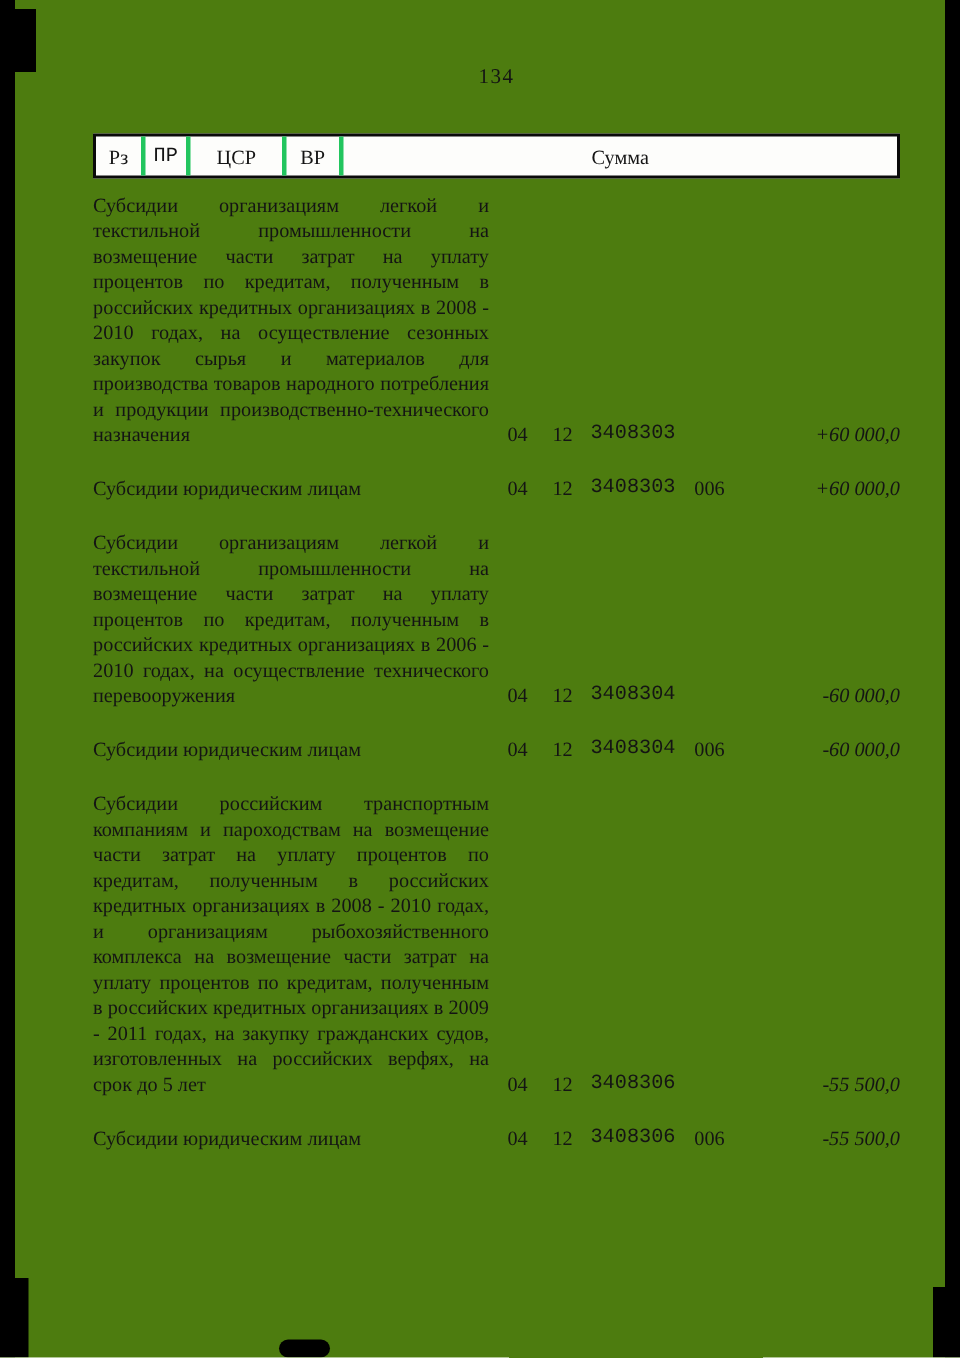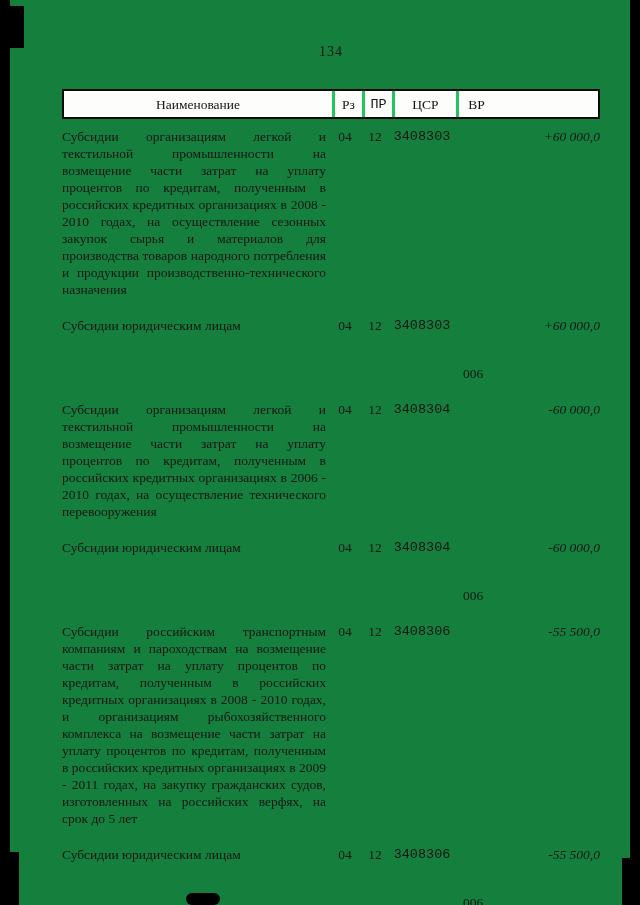--- a/index.html
+++ b/index.html
@@ -1,21 +1,21 @@
 <!DOCTYPE html>
 <html><head>
 <meta charset="utf-8">
 <style>
   * { margin: 0; padding: 0; box-sizing: border-box; }
   html, body { background: #ffffff; }
   .page {
     position: relative;
     width: 640px;
     height: 905px;
-    background: #15803d;
+    background: #4d7c0f;
     font-family: "Liberation Serif", serif;
     color: #141414;
     overflow: hidden;
   }
   .artifact { position: absolute; background: #000; }
   .artifact-left-bar   { left: 0;   top: 0;    width: 10px; height: 905px; }
   .artifact-topleft    { left: 0;   top: 6px;  width: 24px; height: 42px; }
   .artifact-botleft    { left: 0;   top: 852px;width: 19px; height: 53px; }
   .artifact-right-bar  { left: 630px; top: 0;  width: 10px; height: 905px; }
   .artifact-botright   { left: 622px; top: 858px; width: 18px; height: 47px; }
@@ -48,54 +48,54 @@
   .col-name { width: 268px; }
   .col-rz   { width: 30px; }
   .col-pr   { width: 30px; font-family: Liberation Mono, monospace; }
   .col-csr  { width: 64px; }
   .col-vr   { width: 38px; font-family: Liberation Serif, serif; }
   .col-sum  { flex: 1; }
 
   .tbody { margin-top: 9px; }
   .trow {
     display: flex;
-    align-items: flex-start;
+    align-items: flex-end;
     margin-bottom: 19px;
     font-size: 13.5px;
     line-height: 17px;
   }
   .c-name { width: 268px; text-align: justify; padding-right: 4px; }
   .c-rz   { width: 30px;  text-align: center; }
   .c-pr   { width: 30px;  text-align: center; }
   .c-csr  { width: 64px;  text-align: center; font-family: Liberation Mono, monospace; }
-  .c-vr   { width: 38px;  text-align: center; margin-top: 48px; }
+  .c-vr   { width: 38px;  text-align: center; }
   .c-sum  { flex: 1;      text-align: right; font-style: italic; }
 </style>
 </head>
 <body>
 
 <div class="page">
 
   <div class="artifact artifact-left-bar"></div>
   <div class="artifact artifact-topleft"></div>
   <div class="artifact artifact-botleft"></div>
   <div class="artifact artifact-right-bar"></div>
   <div class="artifact artifact-botright"></div>
   <div class="artifact artifact-bottom-blob"></div>
 
   <div class="content">
 
     <div class="pageno">134</div>
 
     <div class="thead">
-      <div class="hcell col-name">Наименование</div>
       <div class="hcell col-rz">Рз</div>
       <div class="hcell col-pr">ПР</div>
       <div class="hcell col-csr">ЦСР</div>
       <div class="hcell col-vr">ВР</div>
+      <div class="hcell col-sum">Сумма</div>
     </div>
 
     <div class="tbody">
 
       <div class="trow">
         <div class="c-name">Субсидии организациям легкой и текстильной промышленности на возмещение части затрат на уплату процентов по кредитам, полученным в российских кредитных организациях в 2008 - 2010 годах, на осуществление сезонных закупок сырья и материалов для производства товаров народного потребления и продукции производственно-технического назначения</div>
         <div class="c-rz">04</div>
         <div class="c-pr">12</div>
         <div class="c-csr">3408303</div>
         <div class="c-vr"></div>

